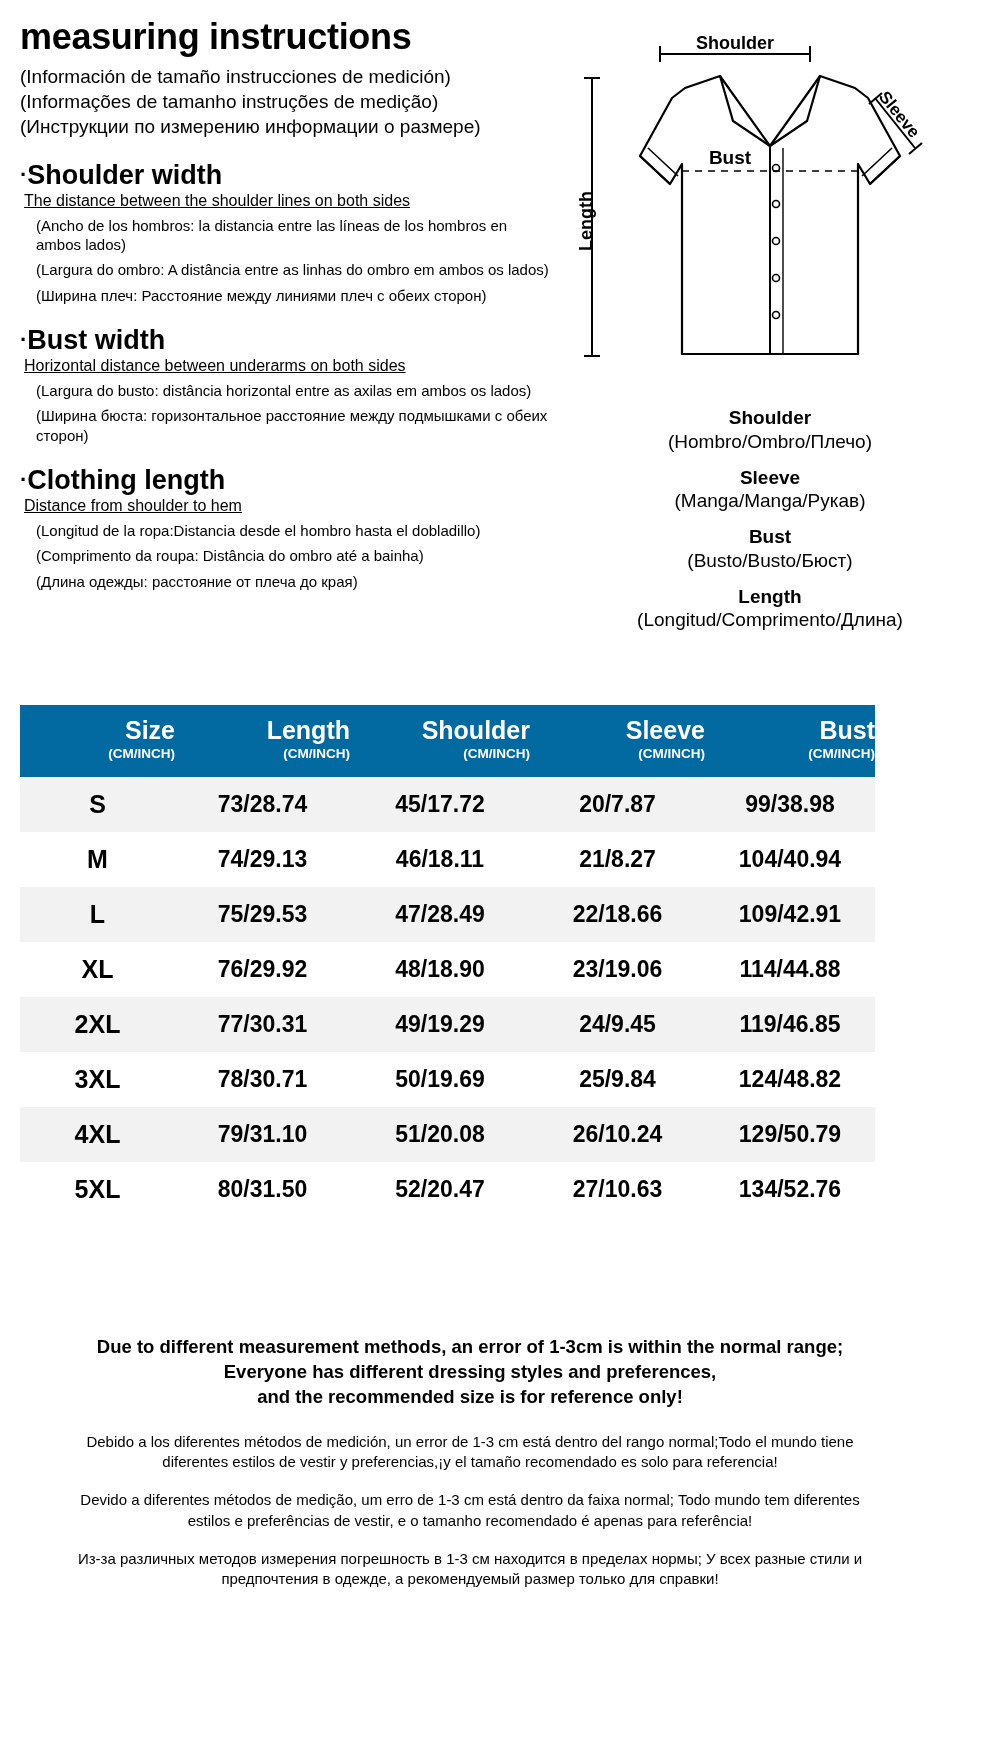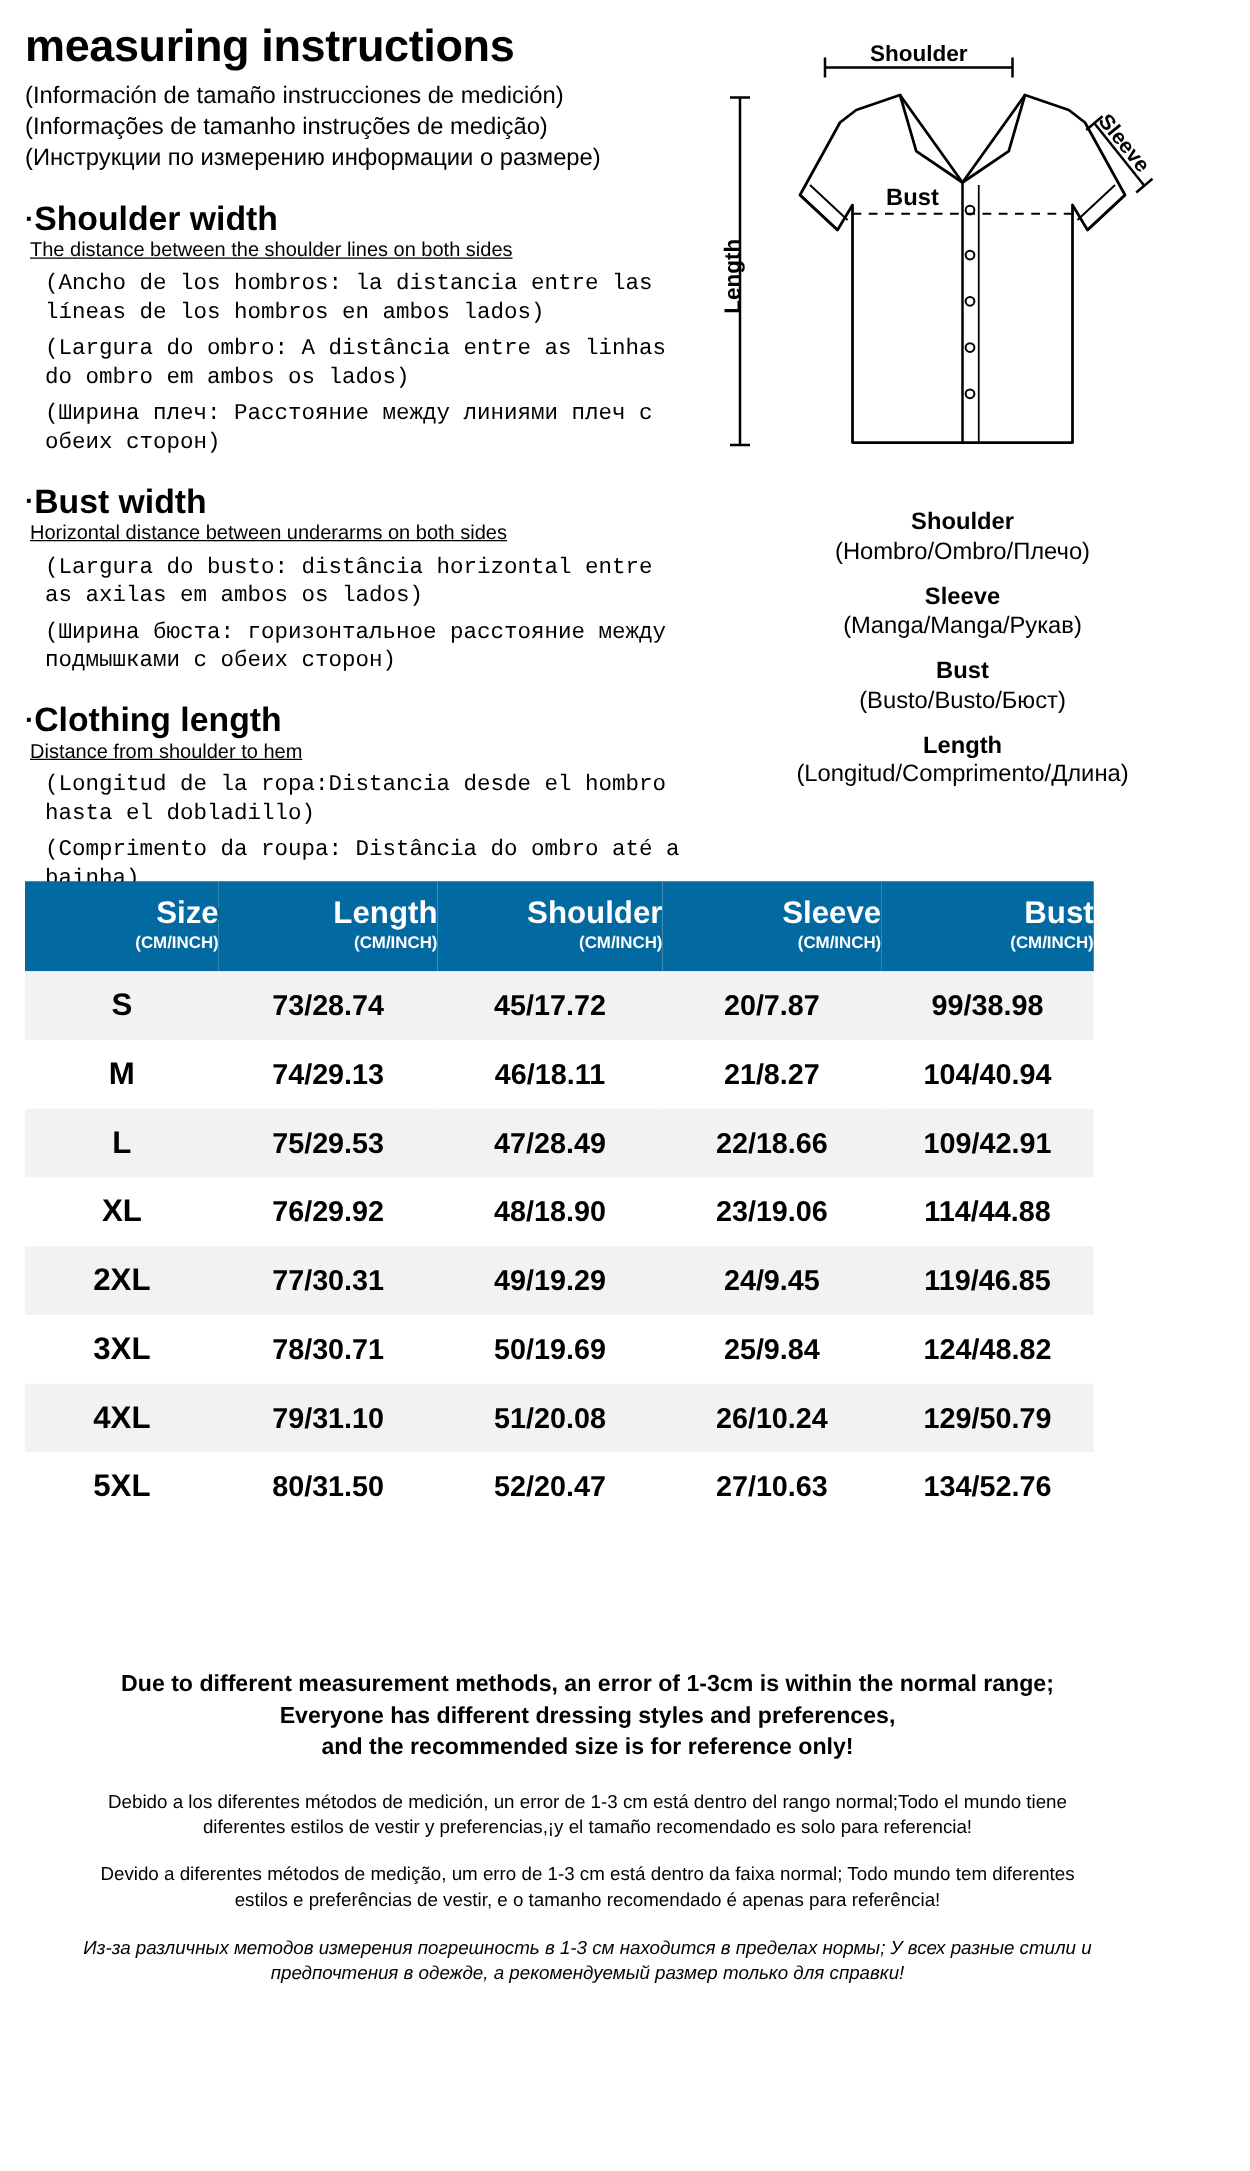--- a/index.html
+++ b/index.html
@@ -73,24 +73,23 @@
     font-size: 22px;
     vertical-align: 2px;
   }
   .sec-sub {
     font-size: 16px;
     margin: 0 0 6px 4px;
     line-height: 1.2;
     text-decoration: underline;
   }
   .sec-trans {
-    font-size: 18px;
+    font-size: 15px;
     line-height: 1.28;
     margin: 0 0 6px 16px;
-    font-family: Liberation Mono, monospace;
   }
 
   
   .diagram {
     position: relative;
     width: 400px;
     height: 360px;
     margin: 0 auto;
   }
   .legend {
@@ -171,21 +170,21 @@
     font-weight: bold;
     line-height: 1.35;
     margin-bottom: 22px;
   }
   .footer-note {
     font-size: 15px;
     line-height: 1.35;
     margin-bottom: 18px;
     padding: 0 40px;
   }
-  .footer-note.last { margin-bottom: 18px; font-style: italic; }
+  .footer-note.last { margin-bottom: 18px; }
 
   svg text {
     font-family: "Liberation Sans", sans-serif;
   }
 </style>
 </head>
 <body>
 
 <div class="page">
 

